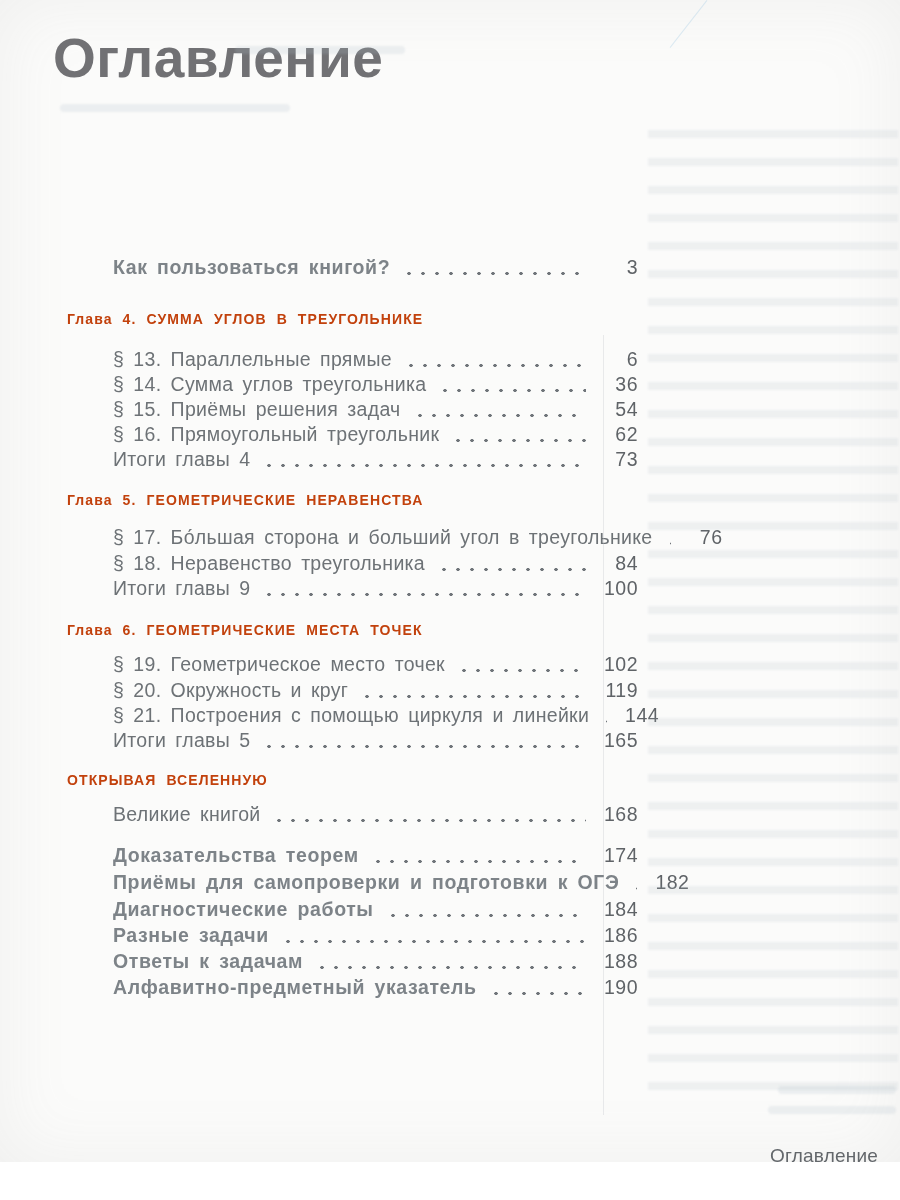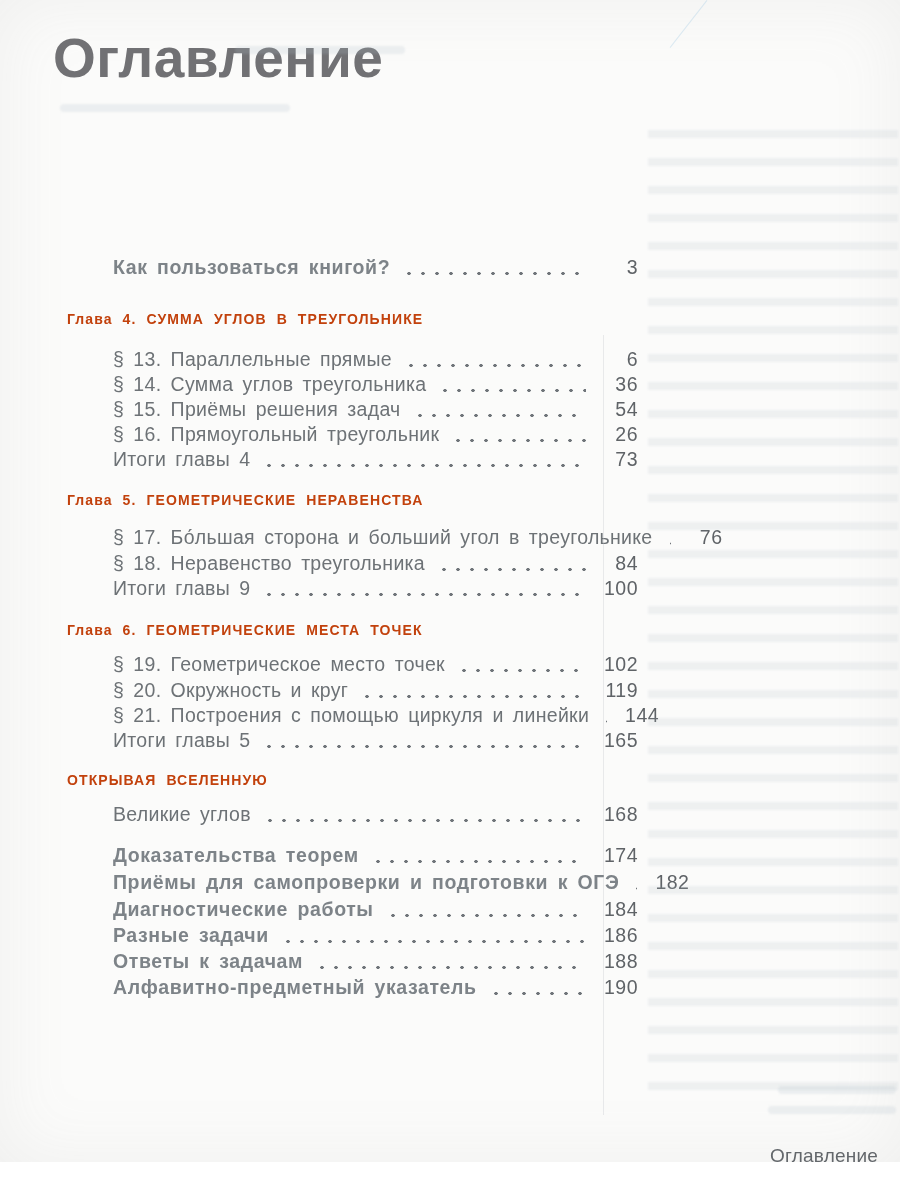--- a/index.html
+++ b/index.html
@@ -106,21 +106,21 @@
       <span class="num">36</span>
     </div>
     <div class="row" style="top:397px">
       <span class="lbl">§ 15. Приёмы решения задач</span>
       <span class="leader"></span>
       <span class="num">54</span>
     </div>
     <div class="row" style="top:422px">
       <span class="lbl">§ 16. Прямоугольный треугольник</span>
       <span class="leader"></span>
-      <span class="num">26</span>
+      <span class="num">62</span>
     </div>
     <div class="row" style="top:447px">
       <span class="lbl">Итоги главы 4</span>
       <span class="leader"></span>
       <span class="num">73</span>
     </div>
 
     <div class="chapter" style="top:488px">Глава 5. ГЕОМЕТРИЧЕСКИЕ НЕРАВЕНСТВА</div>
     <div class="row" style="top:525px">
       <span class="lbl">§ 17. Бо́льшая сторона и больший угол в треугольнике</span>
@@ -155,21 +155,21 @@
       <span class="num">144</span>
     </div>
     <div class="row" style="top:728px">
       <span class="lbl">Итоги главы 5</span>
       <span class="leader"></span>
       <span class="num">165</span>
     </div>
 
     <div class="chapter" style="top:768px">ОТКРЫВАЯ ВСЕЛЕННУЮ</div>
     <div class="row" style="top:802px">
-      <span class="lbl">Великие углов</span>
+      <span class="lbl">Великие книгой</span>
       <span class="leader"></span>
       <span class="num">168</span>
     </div>
 
     <div class="row semibold" style="top:843px">
       <span class="lbl">Доказательства теорем</span>
       <span class="leader"></span>
       <span class="num">174</span>
     </div>
     <div class="row semibold" style="top:870px">

